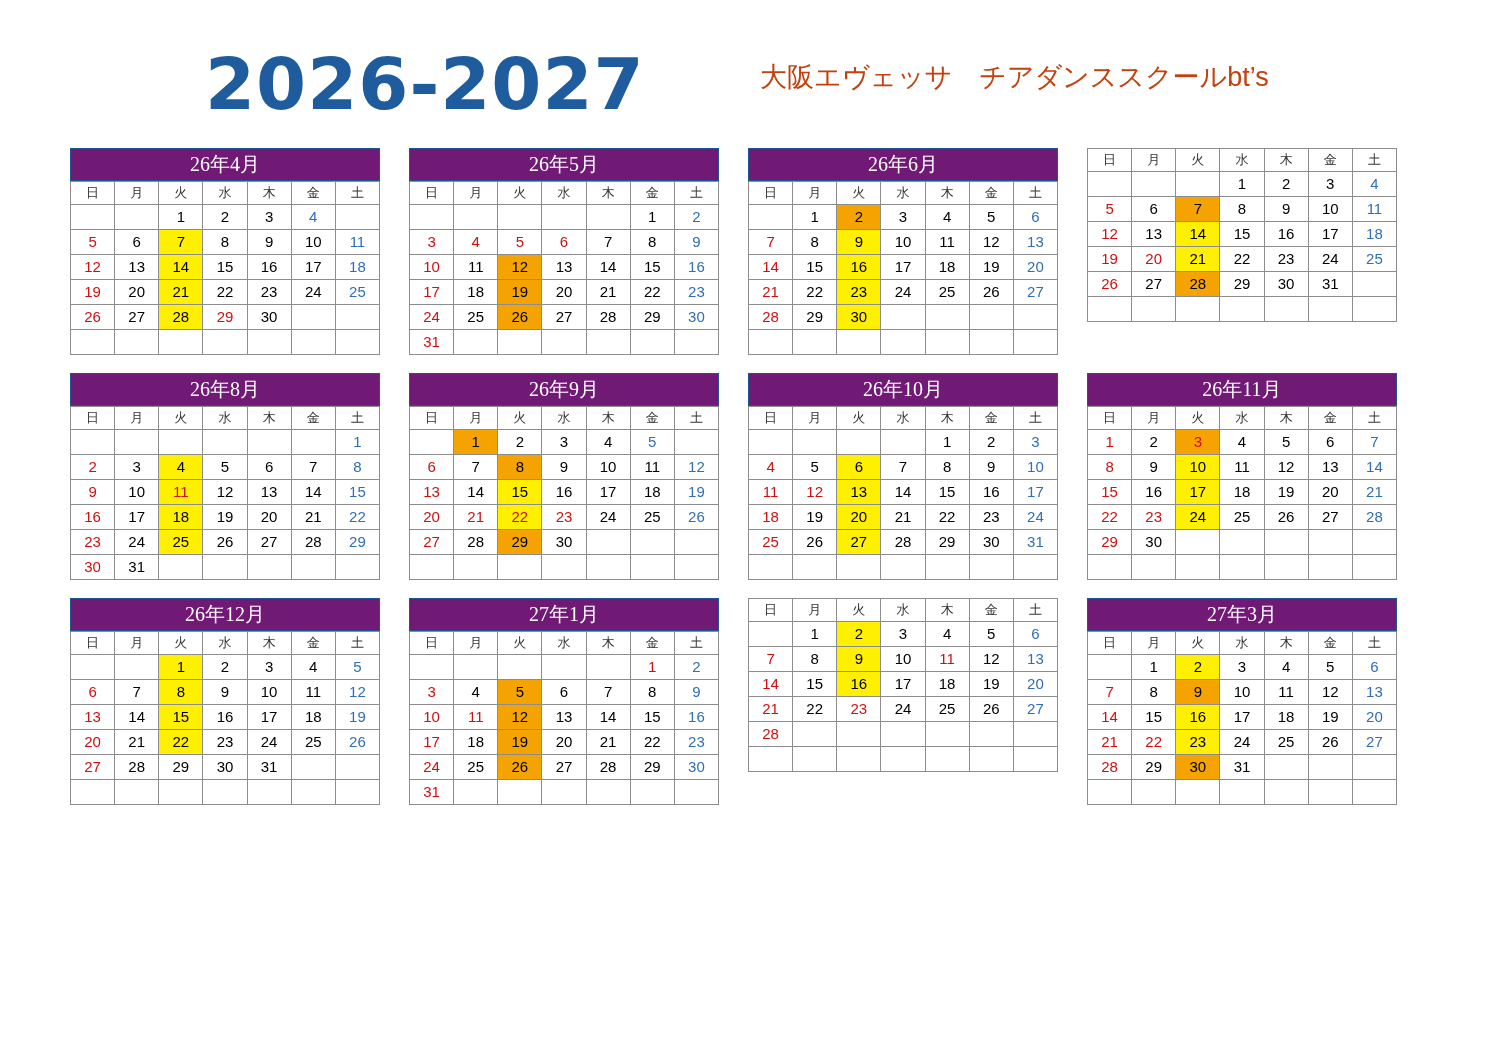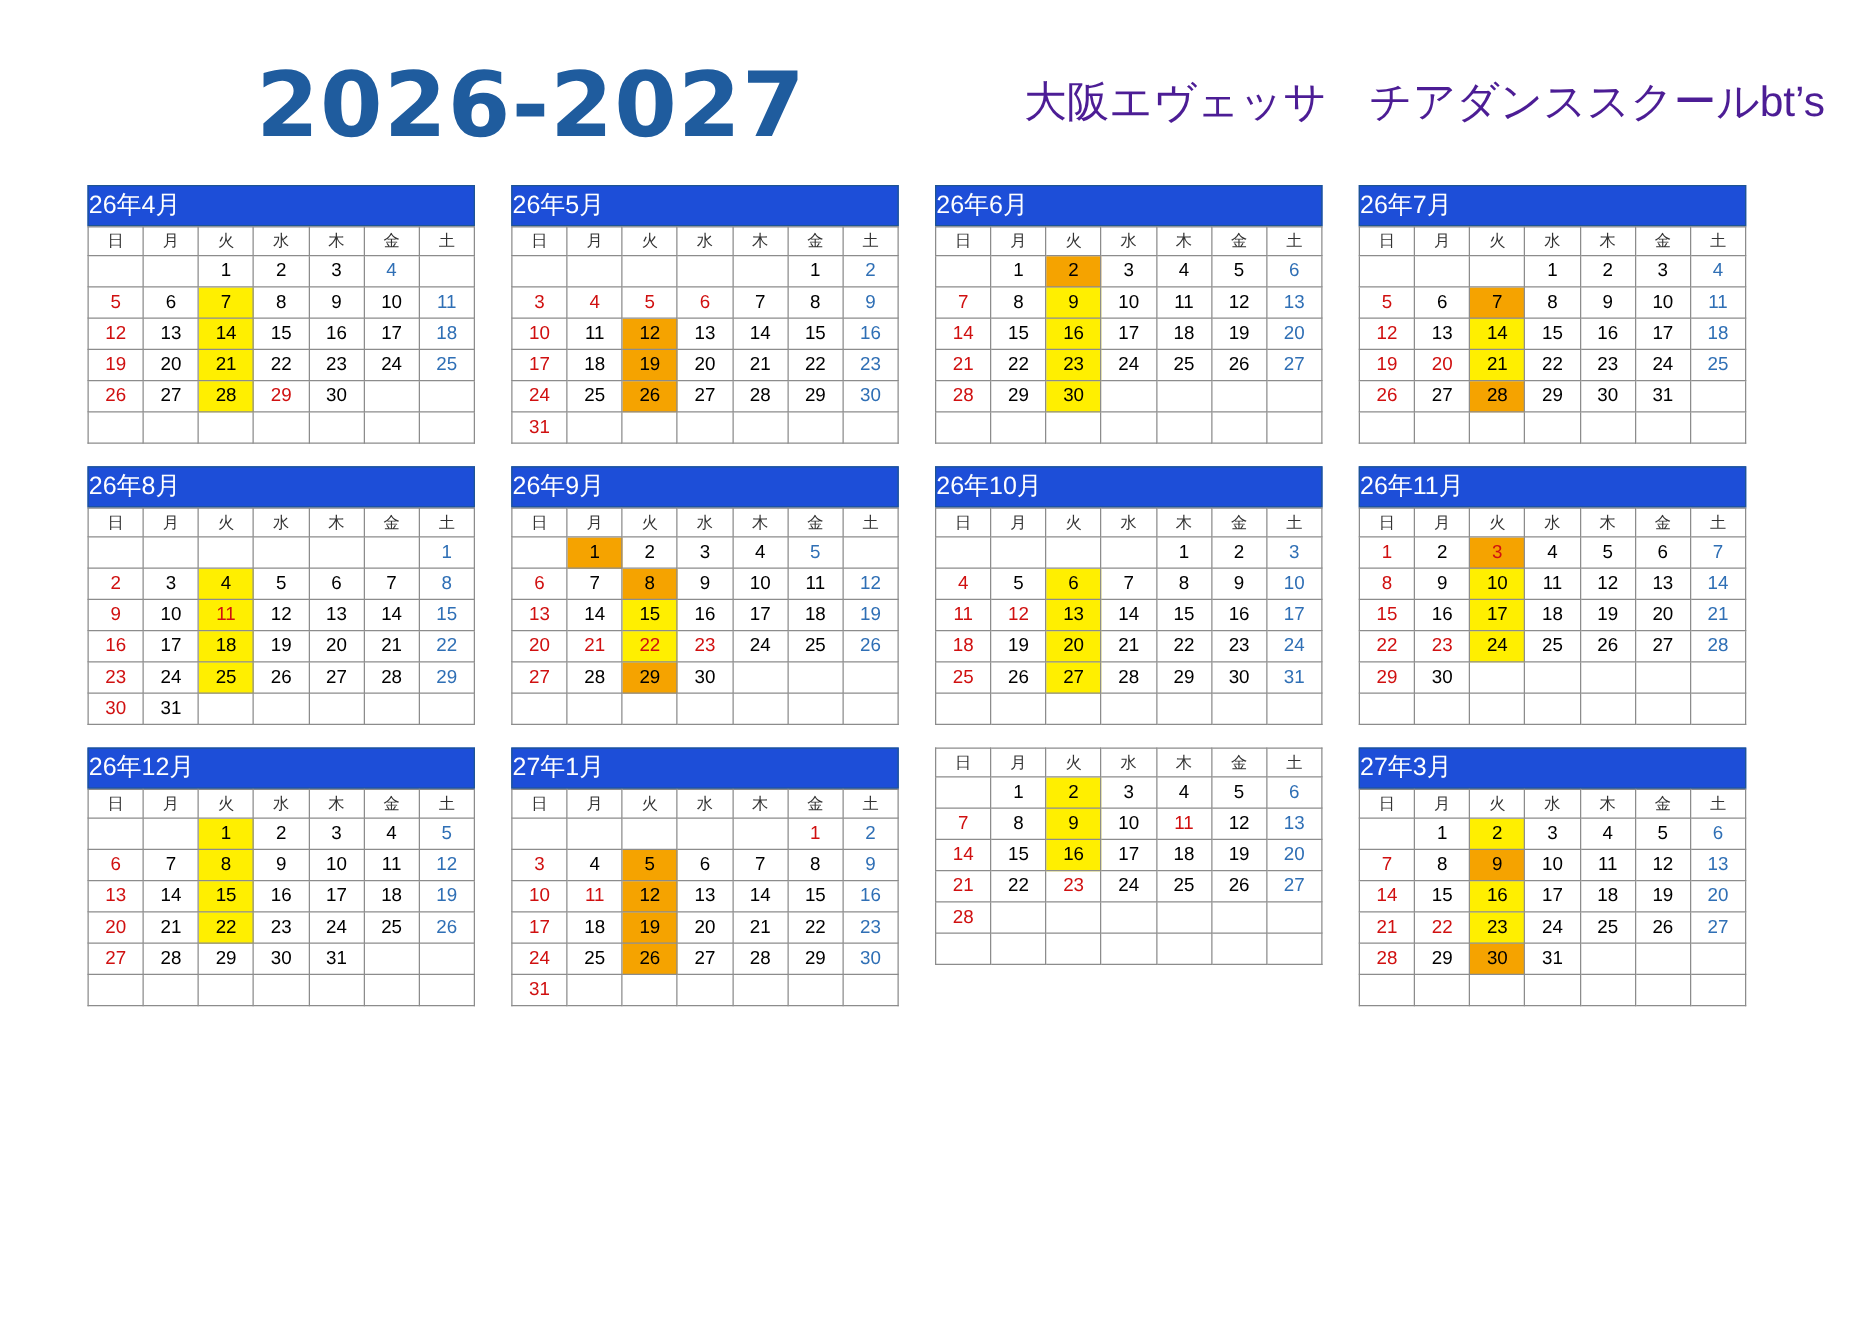--- a/index.html
+++ b/index.html
@@ -30,23 +30,23 @@
     color: #1f5c9e;
     letter-spacing: 1px;
     line-height: 1;
     font-family: "DejaVu Sans", sans-serif;
   }
   .school-title {
     position: absolute;
     left: 760px;
     top: 58px;
     width: 700px;
-    text-align: right;
-    color: #4c1d95;
-    font-size: 34px;
+    text-align: left;
+    color: #c2410c;
+    font-size: 27px;
     line-height: 1.45;
   }
   .school-title div {
     white-space: nowrap;
   }
 
   
   .grid {
     position: absolute;
     left: 0;
@@ -63,27 +63,28 @@
     margin-left: 0;
   }
   .row .cal + .cal {
     margin-left: 29px;
   }
   .row .cal:first-child {
     margin-left: 70px;
   }
 
   .cal-title {
-    background: #1d4ed8;
+    background: #701a75;
     color: #ffffff;
-    text-align: left;
+    text-align: center;
     font-size: 20px;
     padding: 4px 0 5px 0;
     border: 1px solid #1d5492;
     line-height: 1.1;
+    font-family: Liberation Serif, serif;
   }
   table.cal-table {
     border-collapse: collapse;
     width: 100%;
     table-layout: fixed;
   }
   table.cal-table th,
   table.cal-table td {
     border: 1px solid #8c8c8c;
     height: 24px;
@@ -332,21 +333,20 @@
               <td class="empty">&nbsp;</td>
               <td class="empty">&nbsp;</td>
               <td class="empty">&nbsp;</td>
               <td class="empty">&nbsp;</td>
               <td class="empty">&nbsp;</td>
             </tr>
           </tbody>
         </table>
       </div>
       <div class="cal">
-        <div class="cal-title">26年7月</div>
         <table class="cal-table">
           <thead>
             <tr>
               <th class="sun">日</th>
               <th>月</th>
               <th>火</th>
               <th>水</th>
               <th>木</th>
               <th>金</th>
               <th class="sat">土</th>

